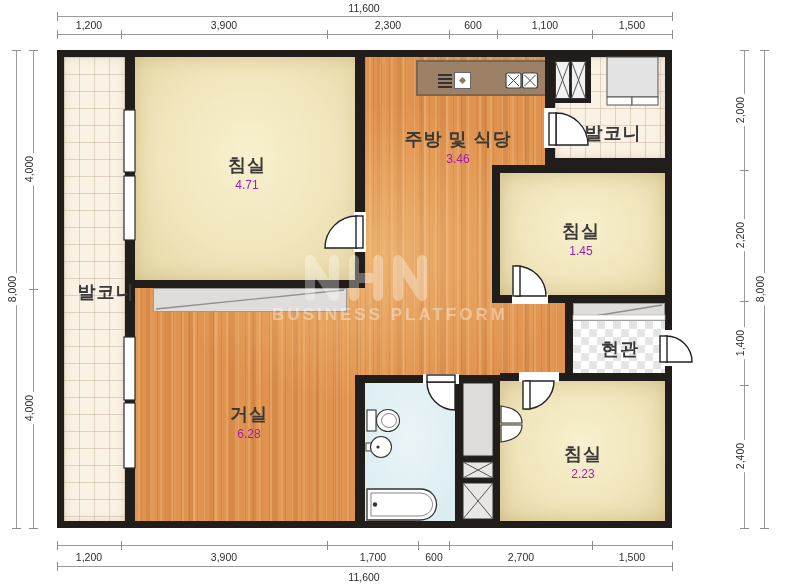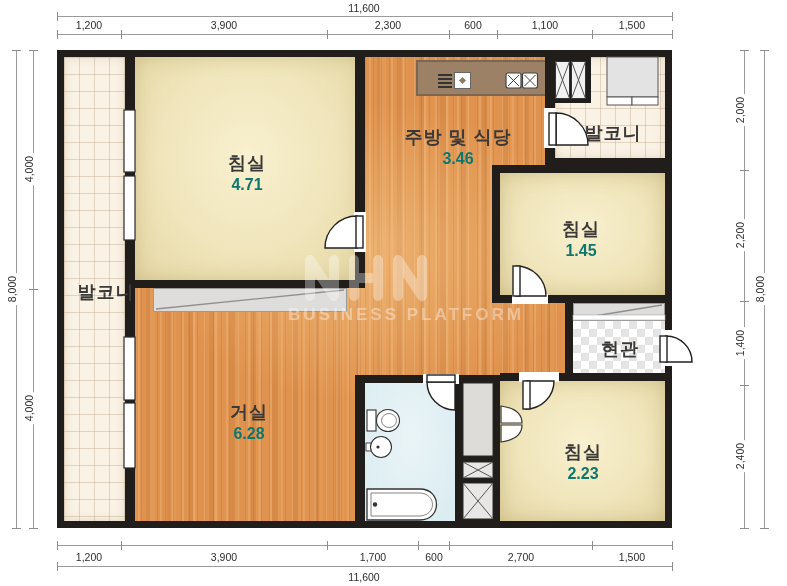--- a/index.html
+++ b/index.html
@@ -25,25 +25,25 @@
       linear-gradient(90deg, rgba(185,165,135,.40) 1px, transparent 1px);
     background-size:15px 17px;box-shadow:inset 0 0 10px rgba(150,130,100,.25);}
   .bath{position:absolute;background:radial-gradient(ellipse at 50% 40%, #eaf4f7 0%, #dcedf2 80%);}
   .checker{position:absolute;background:conic-gradient(#e4e4e4 0 25%, #ffffff 0 50%, #e4e4e4 0 75%, #ffffff 0);
     background-size:16px 16px;}
   .grayunit{position:absolute;background:#dedddb;border:1px solid #9a9a9a;box-sizing:border-box;}
   .counter{position:absolute;background:#9c8166;border:2px solid #7c664f;box-sizing:border-box;}
   
   .room-label{position:absolute;transform:translate(-50%,-50%);display:flex;flex-direction:column;align-items:center;gap:1px;z-index:30;}
   .room-name{font-size:18px;font-weight:bold;color:#3b3937;letter-spacing:1px;white-space:nowrap;}
-  .room-area{font-size:16px;font-weight:bold;color:#0f766e;}
+  .room-area{font-size:12px;font-weight:normal;color:#a21caf;}
   
   .wm{position:absolute;z-index:40;pointer-events:none;}
   .wm-text{position:absolute;left:390px;top:315px;transform:translate(-50%,-50%);
-    font-size:17px;font-weight:bold;letter-spacing:3px;color:rgba(255,255,255,.38);white-space:nowrap;margin-left:16px;}
+    font-size:17px;font-weight:bold;letter-spacing:3px;color:rgba(255,255,255,.38);white-space:nowrap;}
   svg.overlay{position:absolute;left:0;top:0;z-index:20;pointer-events:none;}
 </style>
 </head>
 <body>
 
 <div class="plan">
 
   <div>
     <div class="rline" style="left:57px;top:16px;width:615px;height:1px"></div>
     <div class="tickv" style="left:57px;top:12px"></div>

